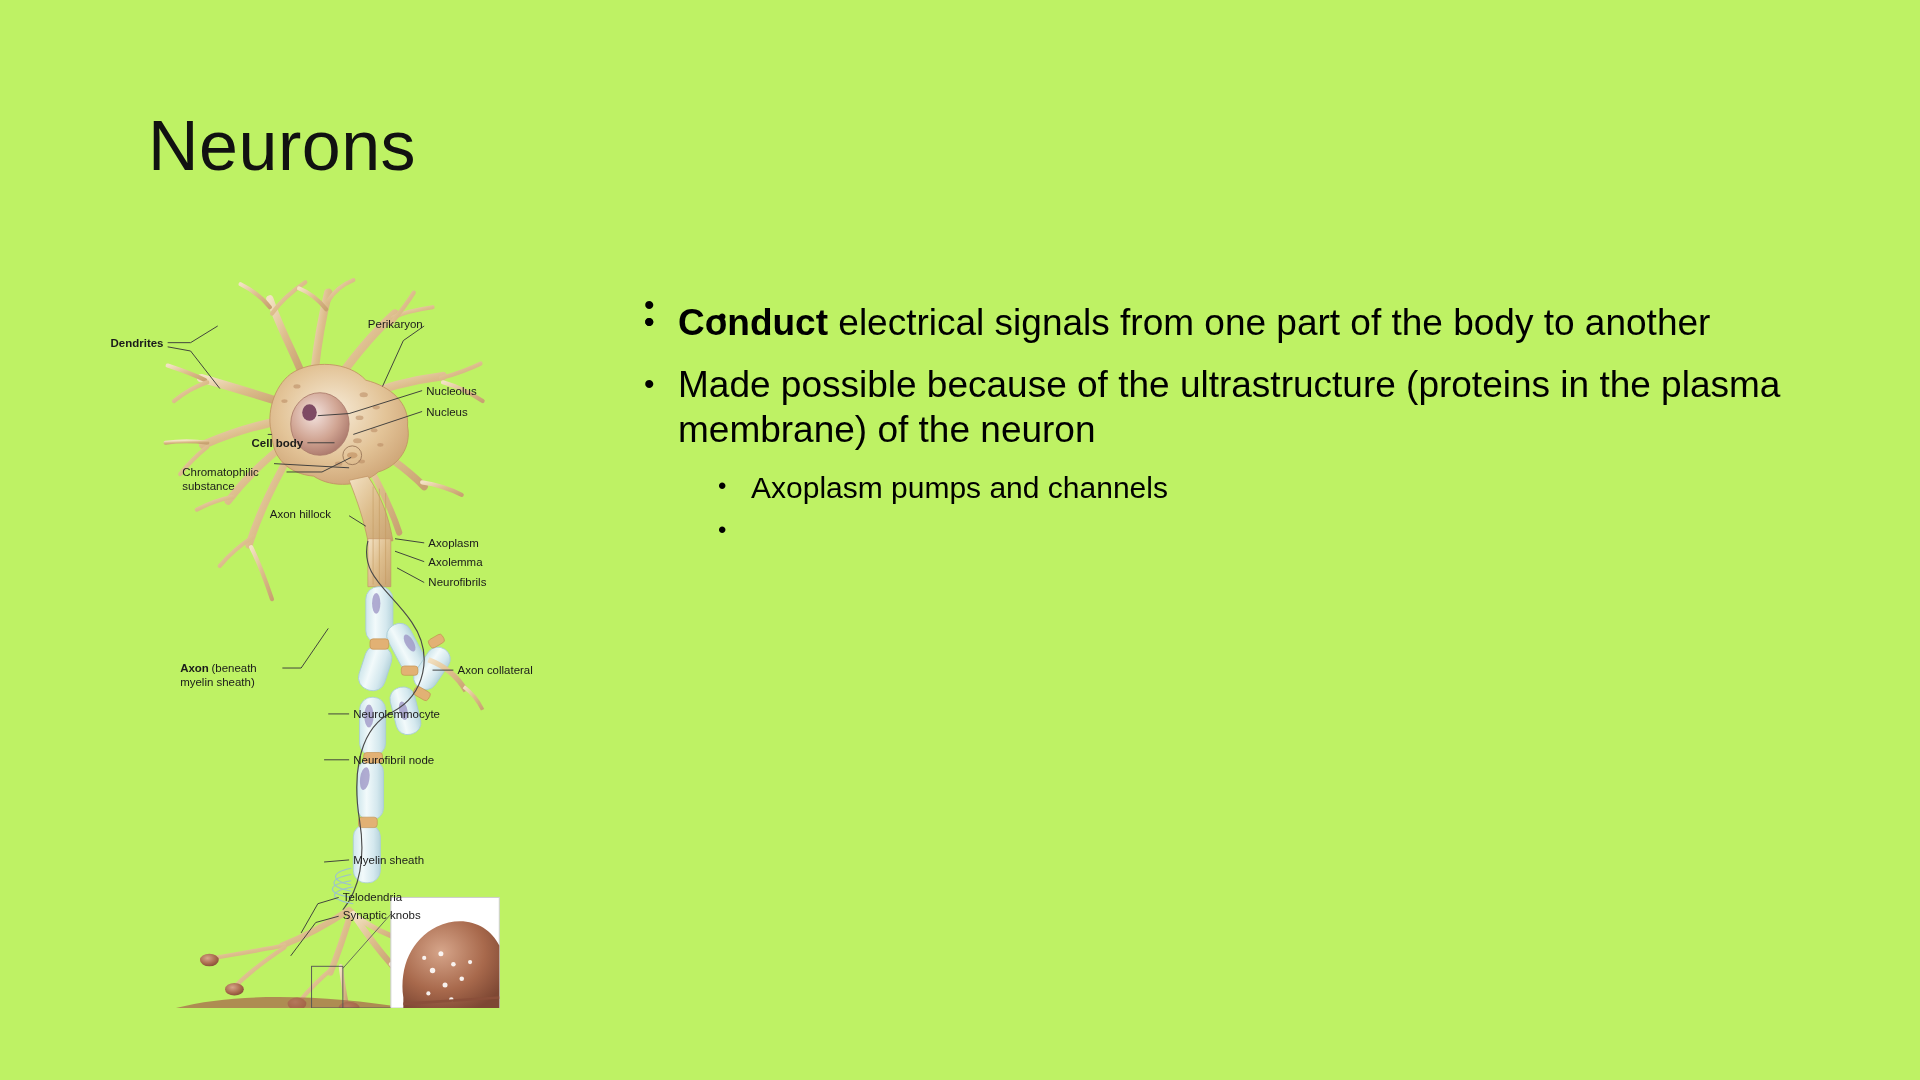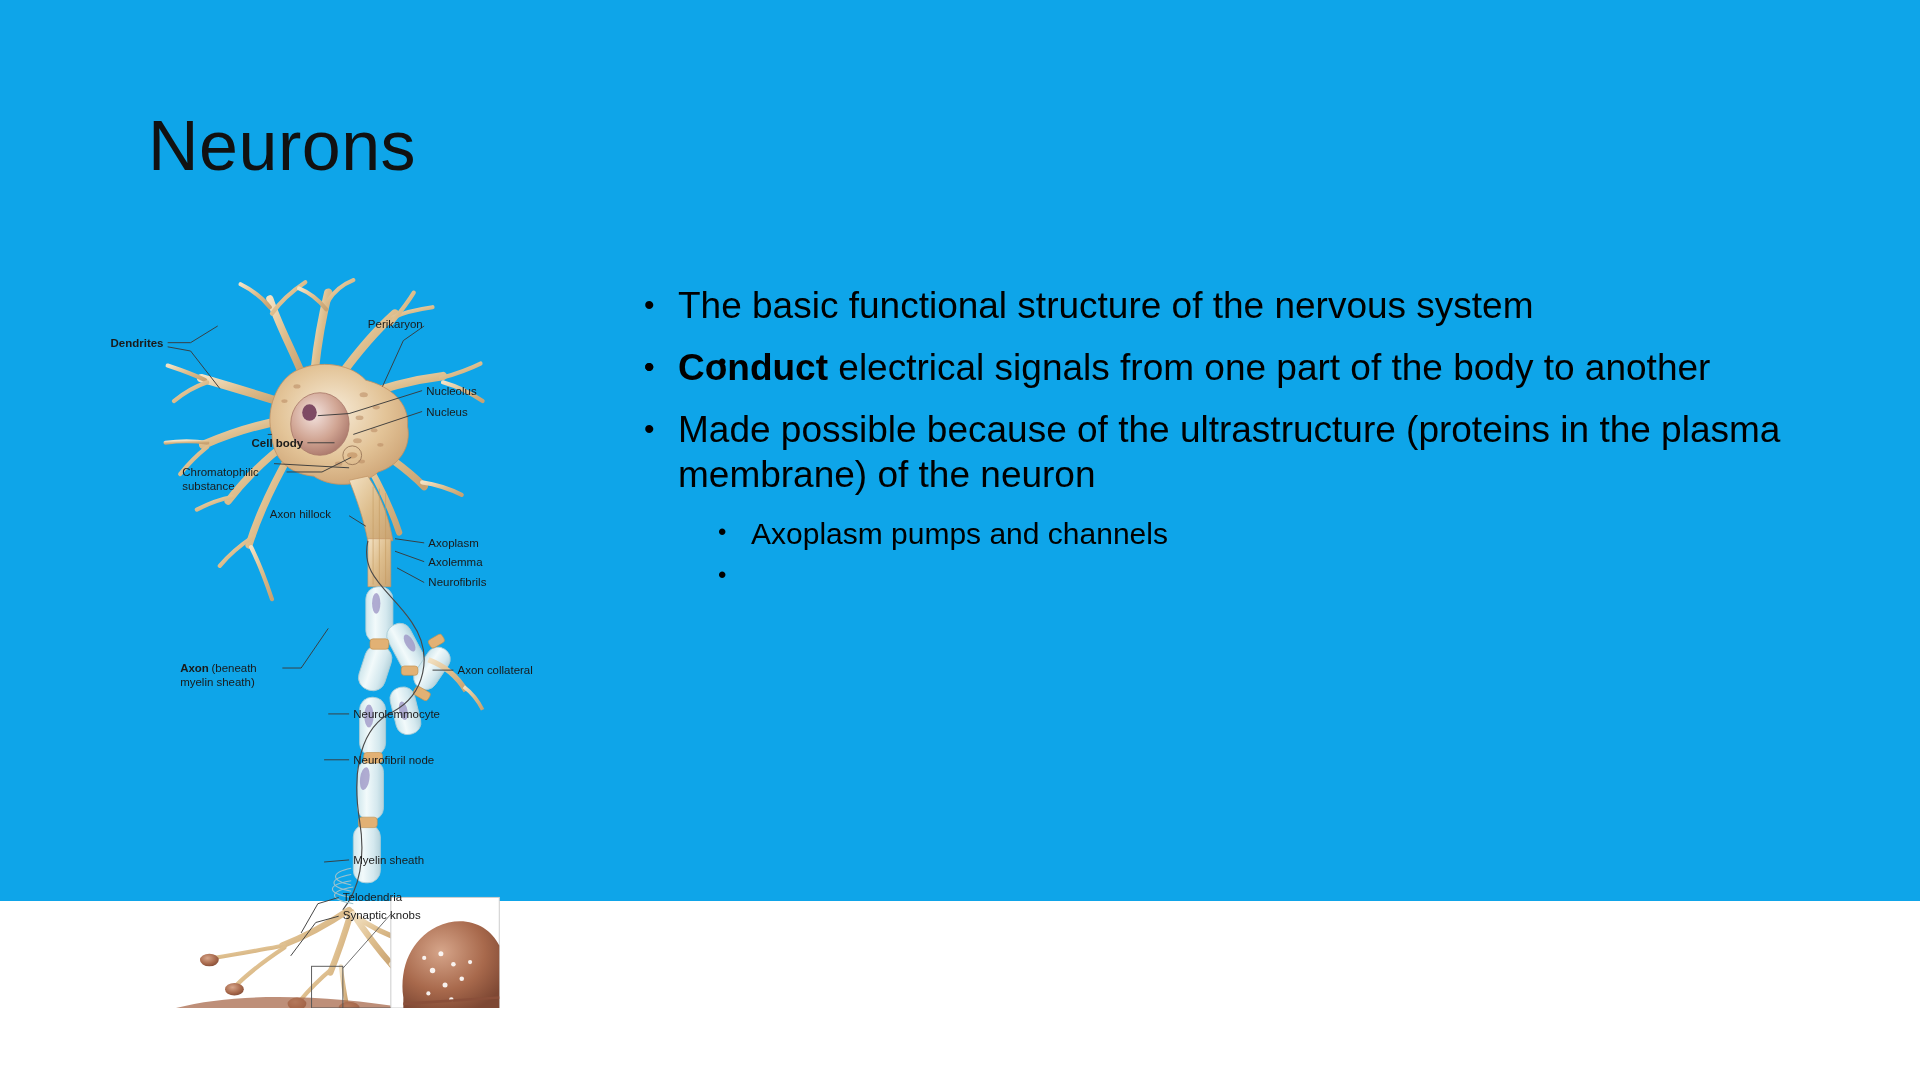--- a/index.html
+++ b/index.html
@@ -12,22 +12,22 @@
     width: 1920px;
     height: 1080px;
     overflow: hidden;
     font-family: "Liberation Sans", sans-serif;
     color: #000000;
   }
 
   #slide {
     position: relative;
     width: 1920px;
-    height: 901px;
-    background: #0ea5e9;
+    height: 1080px;
+    background: #bef264;
   }
 
   
   #slide-title {
     position: absolute;
     left: 148px;
     top: 110px;
     font-size: 70px;
     line-height: 1.05;
     font-weight: 400;
@@ -350,21 +350,21 @@
         <text class="fig-label" x="200" y="422" text-anchor="start">Neurolemmocyte</text>
         <text class="fig-label" x="200" y="466" text-anchor="start">Neurofibril node</text>
         <text class="fig-label" x="200" y="562" text-anchor="start">Myelin sheath</text>
         <text class="fig-label" x="190" y="597" text-anchor="start">Telodendria</text>
         <text class="fig-label" x="190" y="615" text-anchor="start">Synaptic knobs</text>
       </g>
     </svg>
   </div>
 
   <div id="body-list">
-      <div class="lvl1"><span class="bullet">•</span><span><span>The basic functional structure of the nervous system</span></span></div>
+      <div class="lvl1"><span class="bullet">•</span></div>
       <div class="lvl1"><span class="bullet">•</span></div>
       <div class="sublist">
         <div class="lvl2"><span class="bullet">•</span></div>
       </div>
       <div class="lvl1"><span class="bullet">•</span><span><span class="b">Conduct</span><span> electrical signals from one part of the body to another</span></span></div>
       <div class="lvl1"><span class="bullet">•</span><span><span>Made possible because of the ultrastructure (proteins in the plasma membrane) of the neuron</span></span></div>
       <div class="sublist">
         <div class="lvl2"><span class="bullet">•</span><span><span>Axoplasm pumps and channels</span></span></div>
         <div class="lvl2"><span class="bullet">•</span></div>
       </div>

